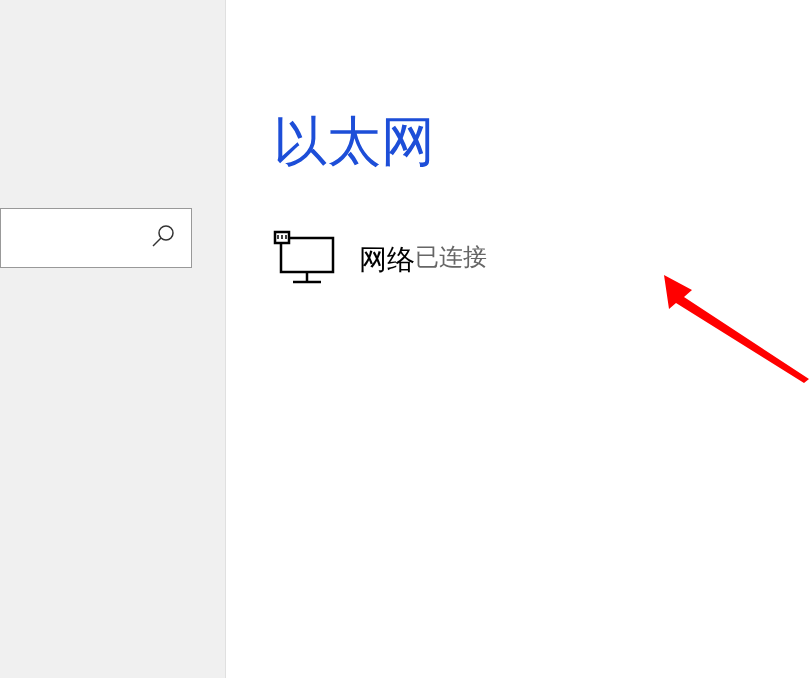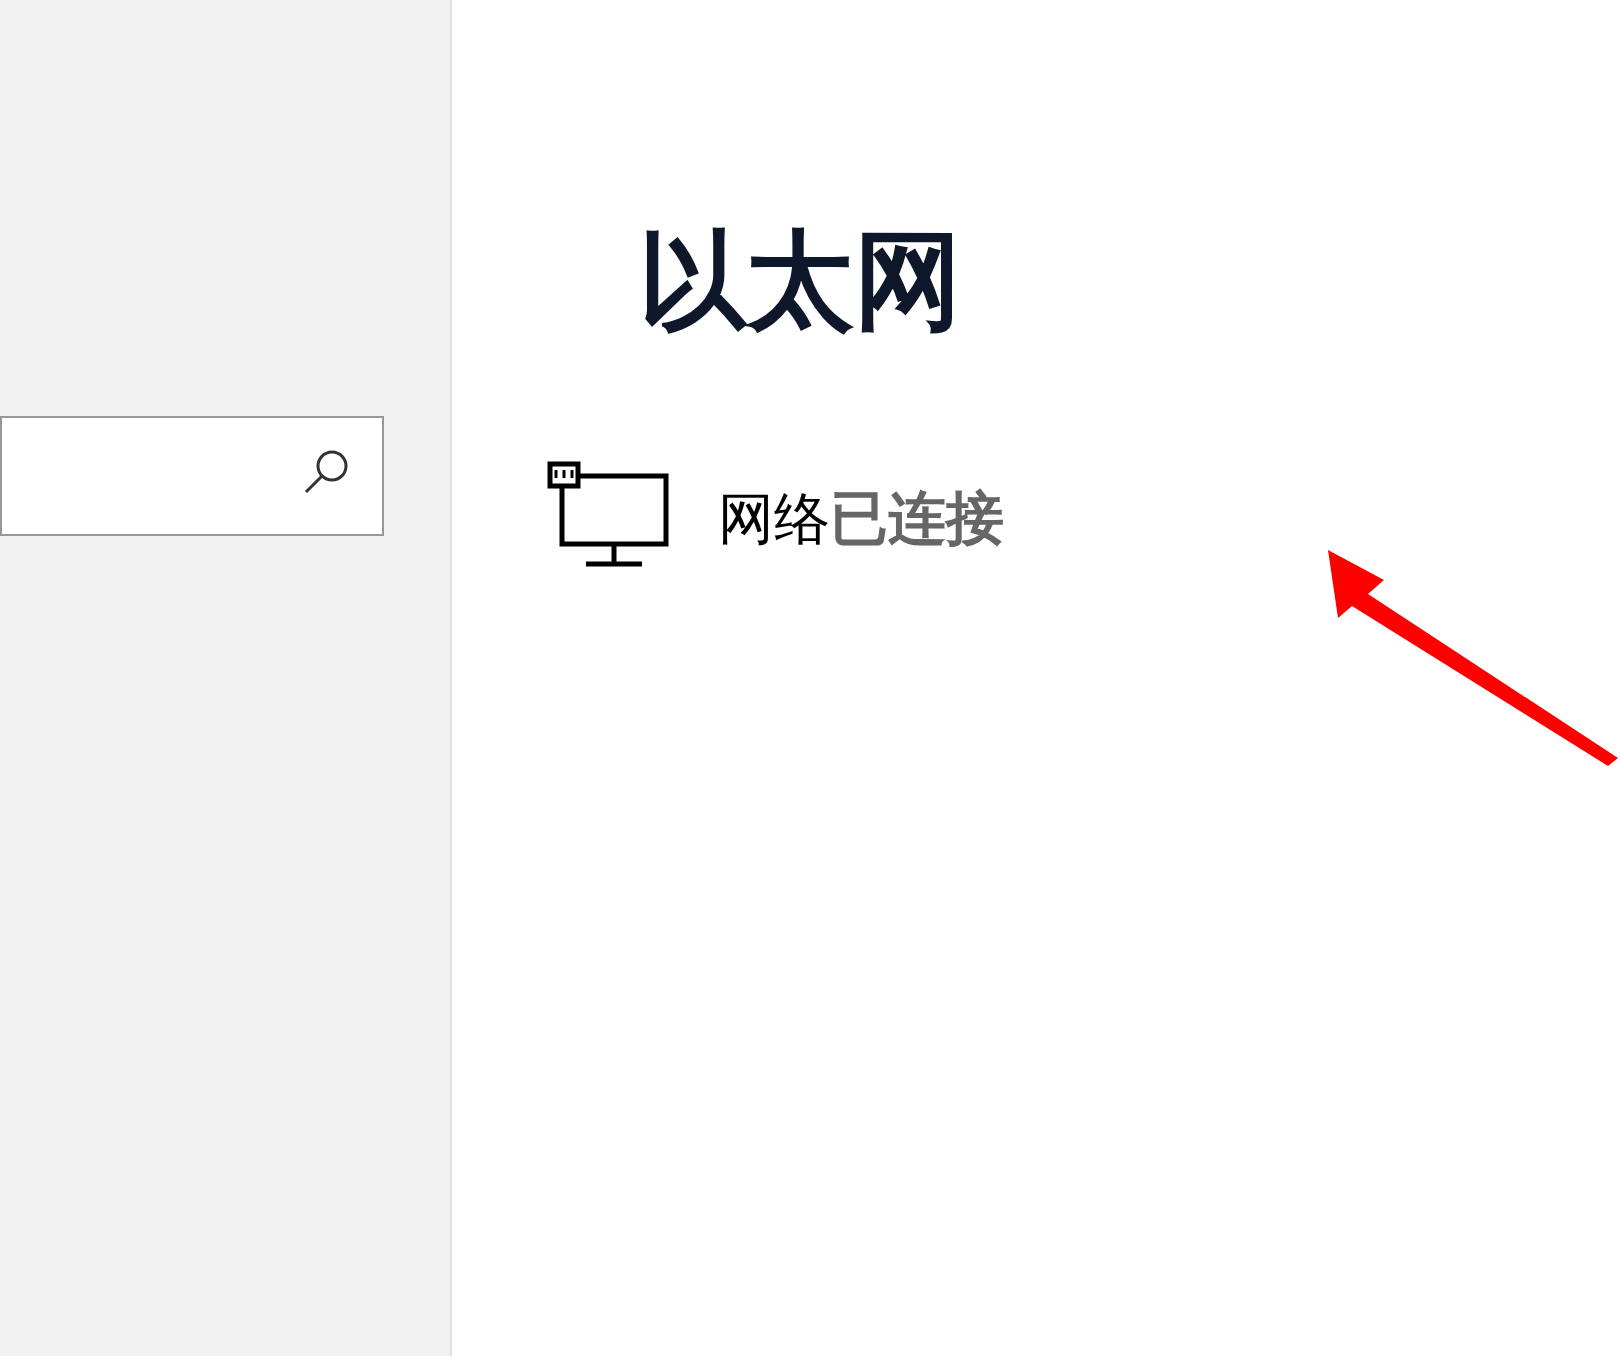--- a/index.html
+++ b/index.html
@@ -50,25 +50,24 @@
     }
     .main {
       flex: 1;
       background: #ffffff;
       padding-left: 47px;
       padding-top: 106px;
       position: relative;
     }
     .page-title {
       font-size: 54px;
-      font-weight: 700;
-      color: #0f172a;
+      font-weight: 400;
+      color: #1d4ed8;
       letter-spacing: 0;
       line-height: 1.3;
-      margin-left: 46px;
     }
     .network-item {
       margin-top: 54px;
       display: flex;
       align-items: center;
       cursor: pointer;
     }
     .network-icon {
       margin-left: 0;
       flex-shrink: 0;
@@ -78,23 +77,23 @@
       display: flex;
       flex-direction: row;
       line-height: 1.35;
     }
     .network-name {
       font-size: 28px;
       color: #000000;
       font-weight: 400;
     }
     .network-status {
-      font-size: 29px;
+      font-size: 24px;
       color: #666666;
-      font-weight: 700;
+      font-weight: 400;
     }
     .annotation-arrow {
       position: absolute;
       left: 438px;
       top: 275px;
       pointer-events: none;
     }
   </style>
 </head>
 <body>

